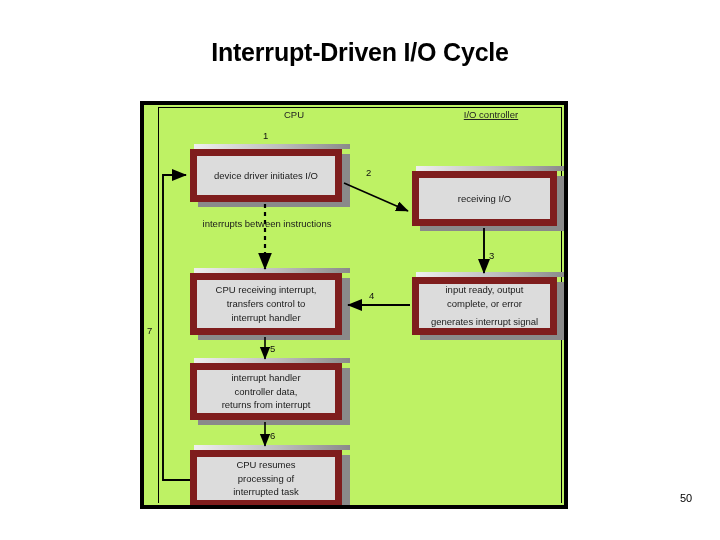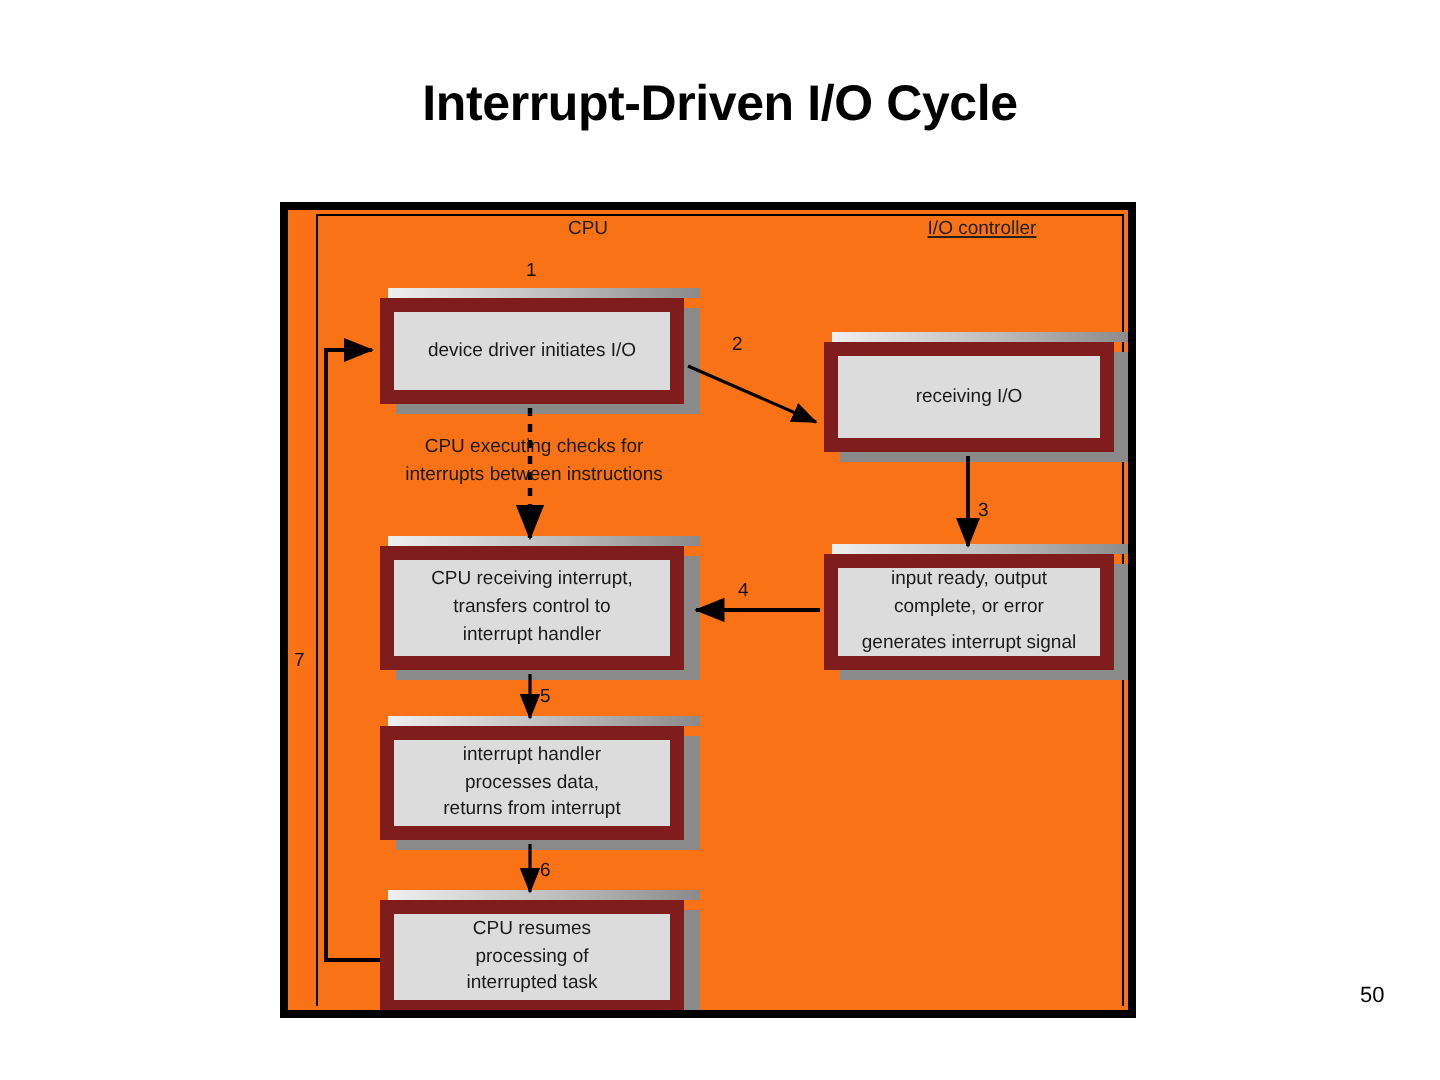--- a/index.html
+++ b/index.html
@@ -14,21 +14,21 @@
   }
 
   
   #page-number{
     position:absolute;left:640px;top:492px;font-size:11px;color:#000;margin-left:40px;
   }
 
   
   #figure-frame{
     position:absolute;left:140px;top:101px;width:428px;height:408px;
-    border:4px solid #000;background:#f97316;box-sizing:border-box;
+    border:4px solid #000;background:#bef264;box-sizing:border-box;
     overflow:hidden;
   }
   #figure-inner{
     position:absolute;left:0;top:0;width:420px;height:400px;
   }
   
   #inner-rule{
     position:absolute;left:14px;top:2px;width:404px;height:396px;
     border-left:1px solid #000;border-top:1px solid #000;
     border-right:1px solid #000;
@@ -143,40 +143,39 @@
 
     <div class="proc-shadow" id="box1-sh"></div>
     <div class="proc-topgrad" id="box1-tg"></div>
     <div class="proc-box" id="box1">
       <div>
           <span class="box-lines">device driver initiates I/O</span>
         </div>
     </div>
 
     <div id="note-cpu-check">
-      <span class="box-lines">CPU executing checks for</span>
       <span class="box-lines">interrupts between instructions</span>
     </div>
 
     <div class="proc-shadow" id="box4l-sh"></div>
     <div class="proc-topgrad" id="box4l-tg"></div>
     <div class="proc-box" id="box4l">
       <div>
         <span class="box-lines">CPU receiving interrupt,</span>
         <span class="box-lines">transfers control to</span>
         <span class="box-lines">interrupt handler</span>
       </div>
     </div>
 
     <div class="proc-shadow" id="box5-sh"></div>
     <div class="proc-topgrad" id="box5-tg"></div>
     <div class="proc-box" id="box5">
       <div>
         <span class="box-lines">interrupt handler</span>
-        <span class="box-lines">processes data,</span>
+        <span class="box-lines">controller data,</span>
         <span class="box-lines">returns from interrupt</span>
       </div>
     </div>
 
     <div class="proc-shadow" id="box6-sh"></div>
     <div class="proc-topgrad" id="box6-tg"></div>
     <div class="proc-box" id="box6">
       <div>
         <span class="box-lines">CPU resumes</span>
         <span class="box-lines">processing of</span>

